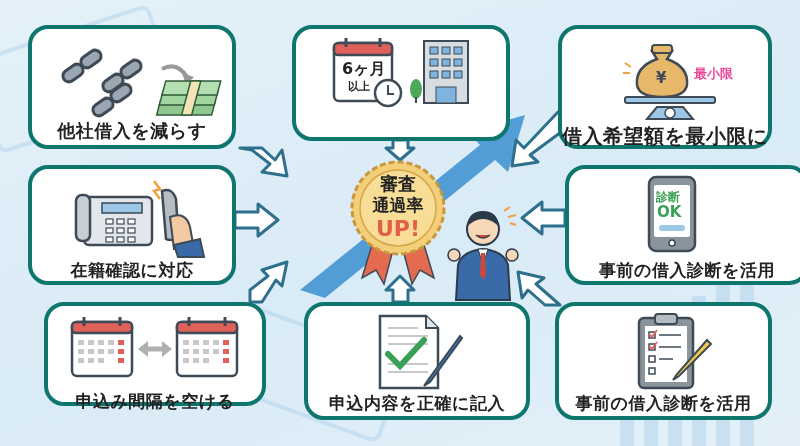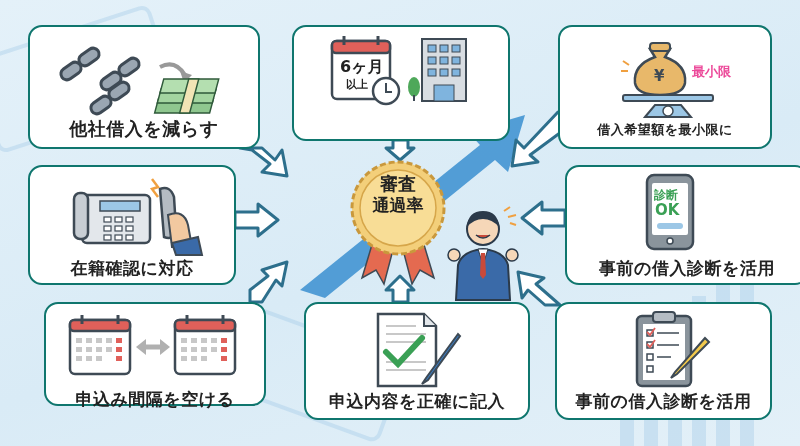--- a/index.html
+++ b/index.html
@@ -1,20 +1,20 @@
 <!DOCTYPE html>
 <html><head>
 <meta charset="utf-8">
 <style>
   html,body{margin:0;padding:0;}
   body{width:800px;height:446px;overflow:hidden;position:relative;
     background:linear-gradient(160deg,#e4f1f9 0%,#d9ebf6 55%,#e3f0f8 100%);
     font-family:"DejaVu Sans","Liberation Sans",sans-serif;}
   .abs{position:absolute;}
-  .card{position:absolute;background:#fff;border:2px solid #0f766e;border-radius:14px;box-sizing:border-box;}
+  .card{position:absolute;background:#fff;border:4px solid #0f766e;border-radius:20px;box-sizing:border-box;}
   .label{position:absolute;left:0;right:0;text-align:center;font-weight:bold;color:#222;font-size:17px;letter-spacing:0.5px;}
   svg{position:absolute;overflow:visible;}
   .bgdeco{position:absolute;opacity:0.35;}
 </style>
 </head>
 <body>
 
 <div class="bgdeco" style="left:610px;top:240px;width:180px;height:206px;">
   <div class="abs" style="left:10px;bottom:0;width:14px;height:60px;background:#9cc7e6;"></div>
   <div class="abs" style="left:34px;bottom:0;width:14px;height:90px;background:#9cc7e6;"></div>
@@ -44,21 +44,21 @@
     <polygon points="565,210 542,210 542,202 522,218 542,234 542,226 565,226"></polygon>
 
     <polygon points="250,302 250,290 268,276 262,270 287,262 282,286 276,280 262,302"></polygon>
 
     <polygon points="393,302 393,290 386,290 400,276 414,290 408,290 408,302"></polygon>
 
     <polygon points="560,305 545,305 528,290 522,298 518,272 544,278 536,284"></polygon>
   </g>
 </svg>
 
-<div class="card" style="left:28px;top:25px;width:232px;height:124px;">
+<div class="card" style="left:28px;top:25px;width:208px;height:124px;">
   <svg style="left:20px;top:10px;" width="190" height="85">
     <g stroke="#3e4a55" stroke-width="3" fill="#9aa6b2">
       <rect x="10" y="28" width="22" height="12" rx="6" transform="rotate(-35 21 34)"></rect>
       <rect x="28" y="14" width="22" height="12" rx="6" transform="rotate(-35 39 20)"></rect>
       <rect x="50" y="38" width="22" height="12" rx="6" transform="rotate(-35 61 44)"></rect>
       <rect x="68" y="24" width="22" height="12" rx="6" transform="rotate(-35 79 30)"></rect>
       <rect x="40" y="62" width="22" height="12" rx="6" transform="rotate(-35 51 68)"></rect>
       <rect x="58" y="48" width="22" height="12" rx="6" transform="rotate(-35 69 54)"></rect>
     </g>
     <path d="M110 30 Q125 22 135 38" stroke="#999" stroke-width="4" fill="none"></path>
@@ -105,21 +105,21 @@
   <svg style="left:55px;top:8px;" width="110" height="82">
     <path d="M35 14 L55 14 L50 22 Q72 30 70 48 Q68 60 45 60 Q22 60 20 48 Q18 30 40 22 Z" fill="#e8b86a" stroke="#3e4a55" stroke-width="2.5"></path>
     <rect x="35" y="8" width="20" height="8" rx="3" fill="#e8b86a" stroke="#3e4a55" stroke-width="2"></rect>
     <rect x="8" y="60" width="90" height="6" rx="2" fill="#9cc7e6" stroke="#3e4a55" stroke-width="2"></rect>
     <polygon points="30,82 40,70 66,70 76,82" fill="#9cc7e6" stroke="#3e4a55" stroke-width="2"></polygon>
     <circle cx="53" cy="76" r="5" fill="#fff" stroke="#3e4a55" stroke-width="1.5"></circle>
     <path d="M8 26 L14 30 M6 36 L13 36" stroke="#f0a040" stroke-width="2"></path>
   </svg>
   <div class="abs" style="left:94px;top:40px;font-size:15px;font-weight:bold;color:#3e4a55;">¥</div>
   <div class="abs" style="left:132px;top:36px;font-size:13px;font-weight:bold;color:#ec4899;">最小限</div>
-  <div class="label" style="top:94px;font-size:13px;">借入希望額を最小限に</div>
+  <div class="label" style="top:94px;font-size:20px;">借入希望額を最小限に</div>
 </div>
 
 <div class="card" style="left:28px;top:165px;width:208px;height:120px;">
   <svg style="left:42px;top:8px;" width="130" height="80">
     <rect x="10" y="20" width="68" height="48" rx="5" fill="#e3e7eb" stroke="#3e4a55" stroke-width="2.5"></rect>
     <rect x="2" y="18" width="14" height="46" rx="6" fill="#c8ced4" stroke="#3e4a55" stroke-width="2.5"></rect>
     <rect x="28" y="26" width="40" height="10" fill="#9cc7e6" stroke="#3e4a55" stroke-width="1.5"></rect>
     <g fill="#fff" stroke="#3e4a55" stroke-width="1.2">
       <rect x="32" y="42" width="7" height="5"></rect>
         <rect x="43" y="42" width="7" height="5"></rect>
@@ -249,20 +249,21 @@
 
 <div class="abs" style="left:352px;top:158px;width:92px;height:132px;">
   <svg style="left:0;top:0;" width="92" height="132">
     <polygon points="22,80 10,120 24,112 32,126 42,88" fill="#e46a50" stroke="#3e4a55" stroke-width="1.5"></polygon>
     <polygon points="70,80 82,120 68,112 60,126 50,88" fill="#e46a50" stroke="#3e4a55" stroke-width="1.5"></polygon>
     <circle cx="46" cy="50" r="46" fill="#f3cf7a" stroke="#c9983c" stroke-width="3" stroke-dasharray="6 3"></circle>
     <circle cx="46" cy="50" r="38" fill="#f8dd96" stroke="#d6a64a" stroke-width="1.5"></circle>
   </svg>
   <div class="abs" style="left:0;right:0;top:14px;text-align:center;font-size:18px;font-weight:bold;color:#222;">審査</div>
   <div class="abs" style="left:0;right:0;top:36px;text-align:center;font-size:17px;font-weight:bold;color:#222;">通過率</div>
+  <div class="abs" style="left:0;right:0;top:58px;text-align:center;font-size:22px;font-weight:bold;color:#e0604a;">UP!</div>
 </div>
 
 <svg style="left:448px;top:205px;" width="70" height="95">
   <path d="M8 95 L10 60 Q14 46 35 44 Q56 46 60 60 L62 95 Z" fill="#3a6aa8" stroke="#2b3a4a" stroke-width="2"></path>
   <path d="M30 44 L35 60 L40 44 Z" fill="#fff" stroke="#2b3a4a" stroke-width="1"></path>
   <path d="M33 48 L37 48 L38 70 L35 74 L32 70 Z" fill="#c94a3a"></path>
   <circle cx="35" cy="24" r="16" fill="#f6d7b8" stroke="#2b3a4a" stroke-width="2"></circle>
   <path d="M19 22 Q20 6 35 6 Q50 6 51 22 Q44 14 35 14 Q26 14 19 22 Z" fill="#2b3a4a"></path>
   <path d="M28 30 Q35 36 42 30" stroke="#2b3a4a" stroke-width="1.5" fill="#c94a3a"></path>
   <circle cx="6" cy="50" r="6" fill="#f6d7b8" stroke="#2b3a4a" stroke-width="1.5"></circle>

